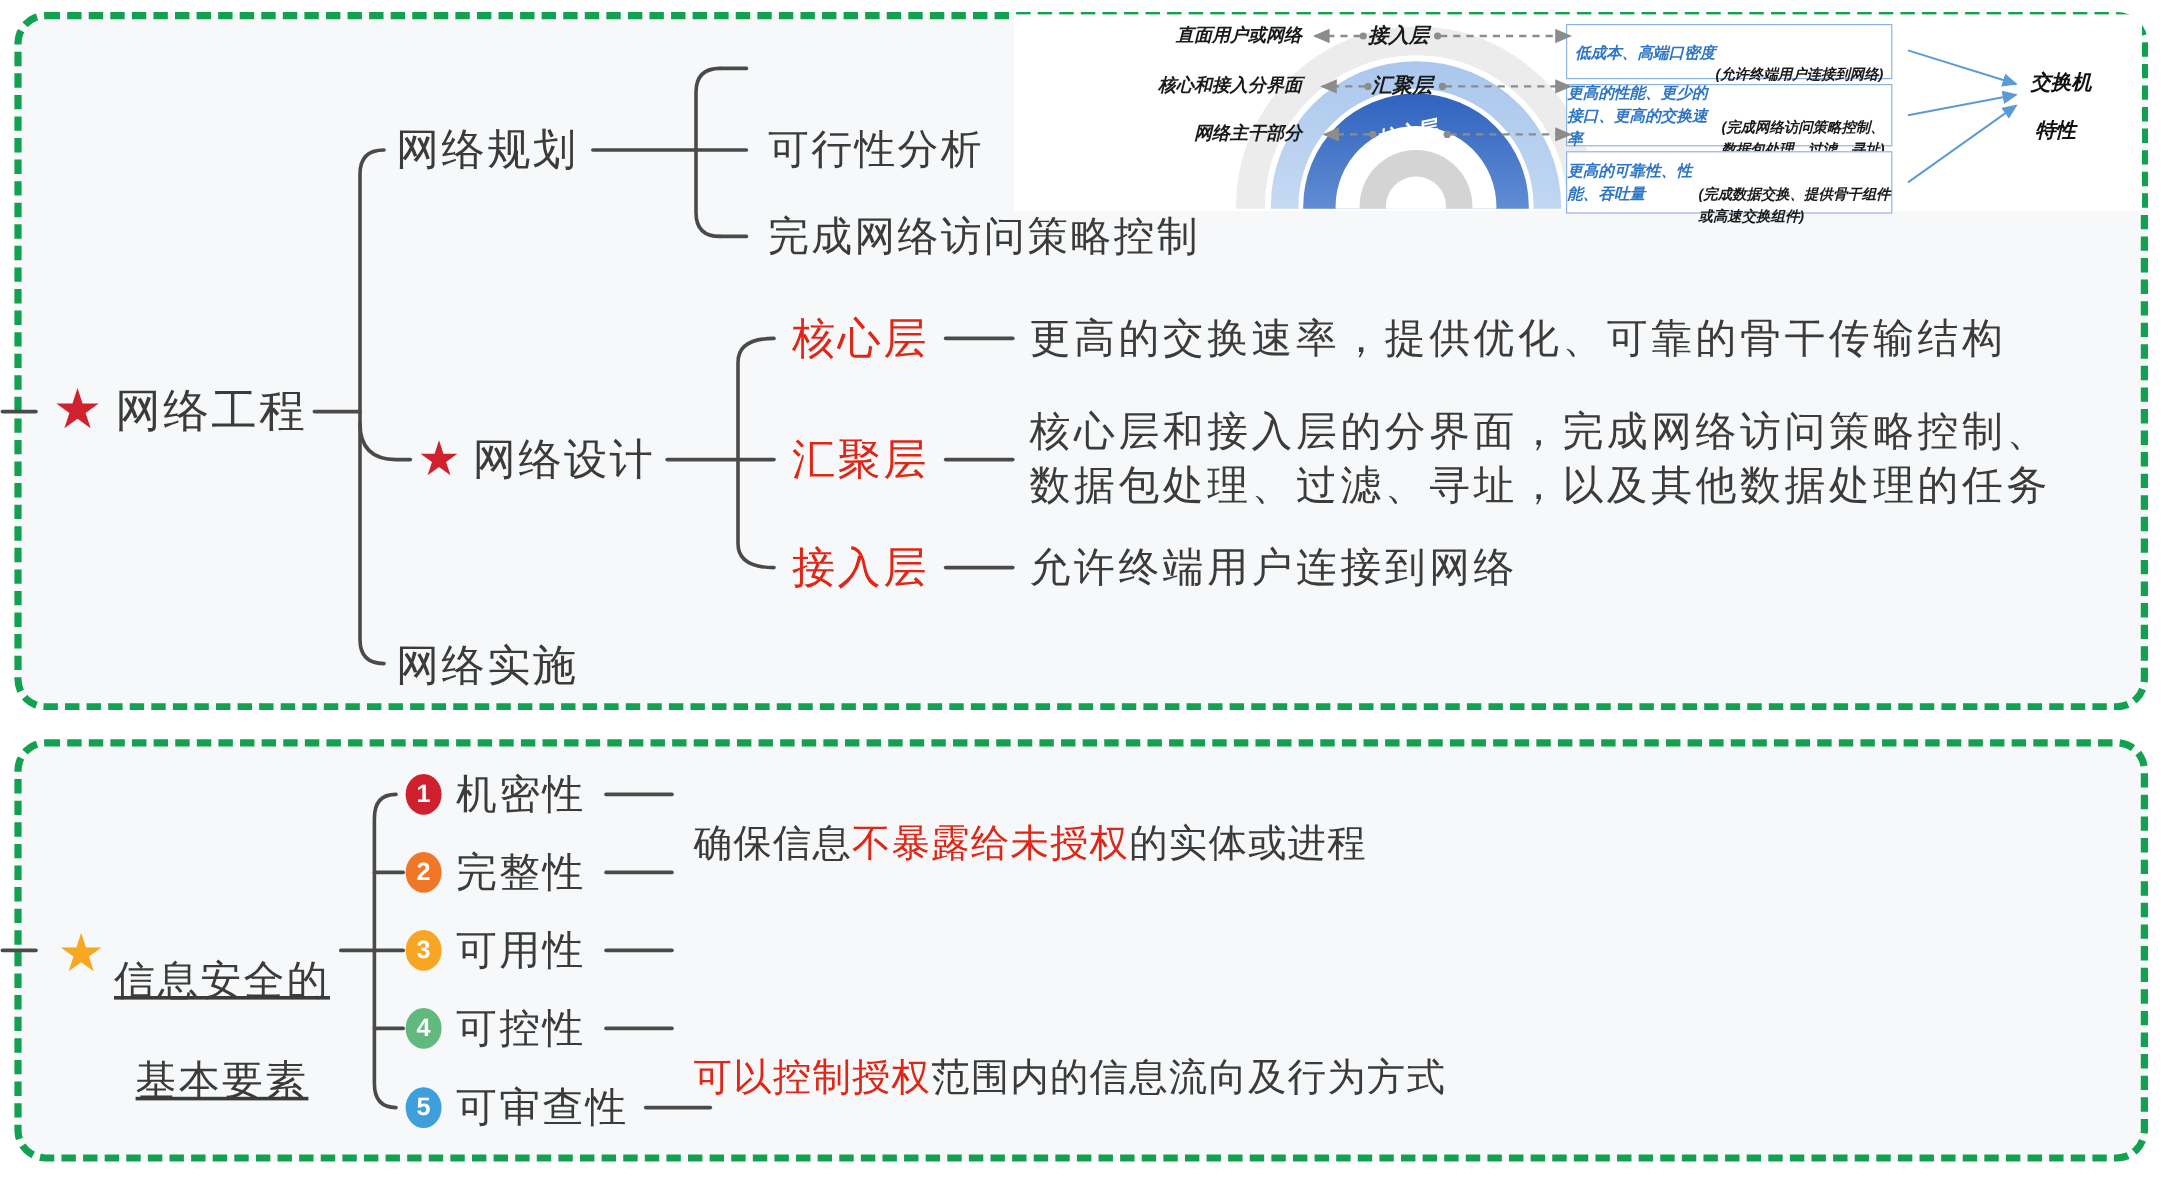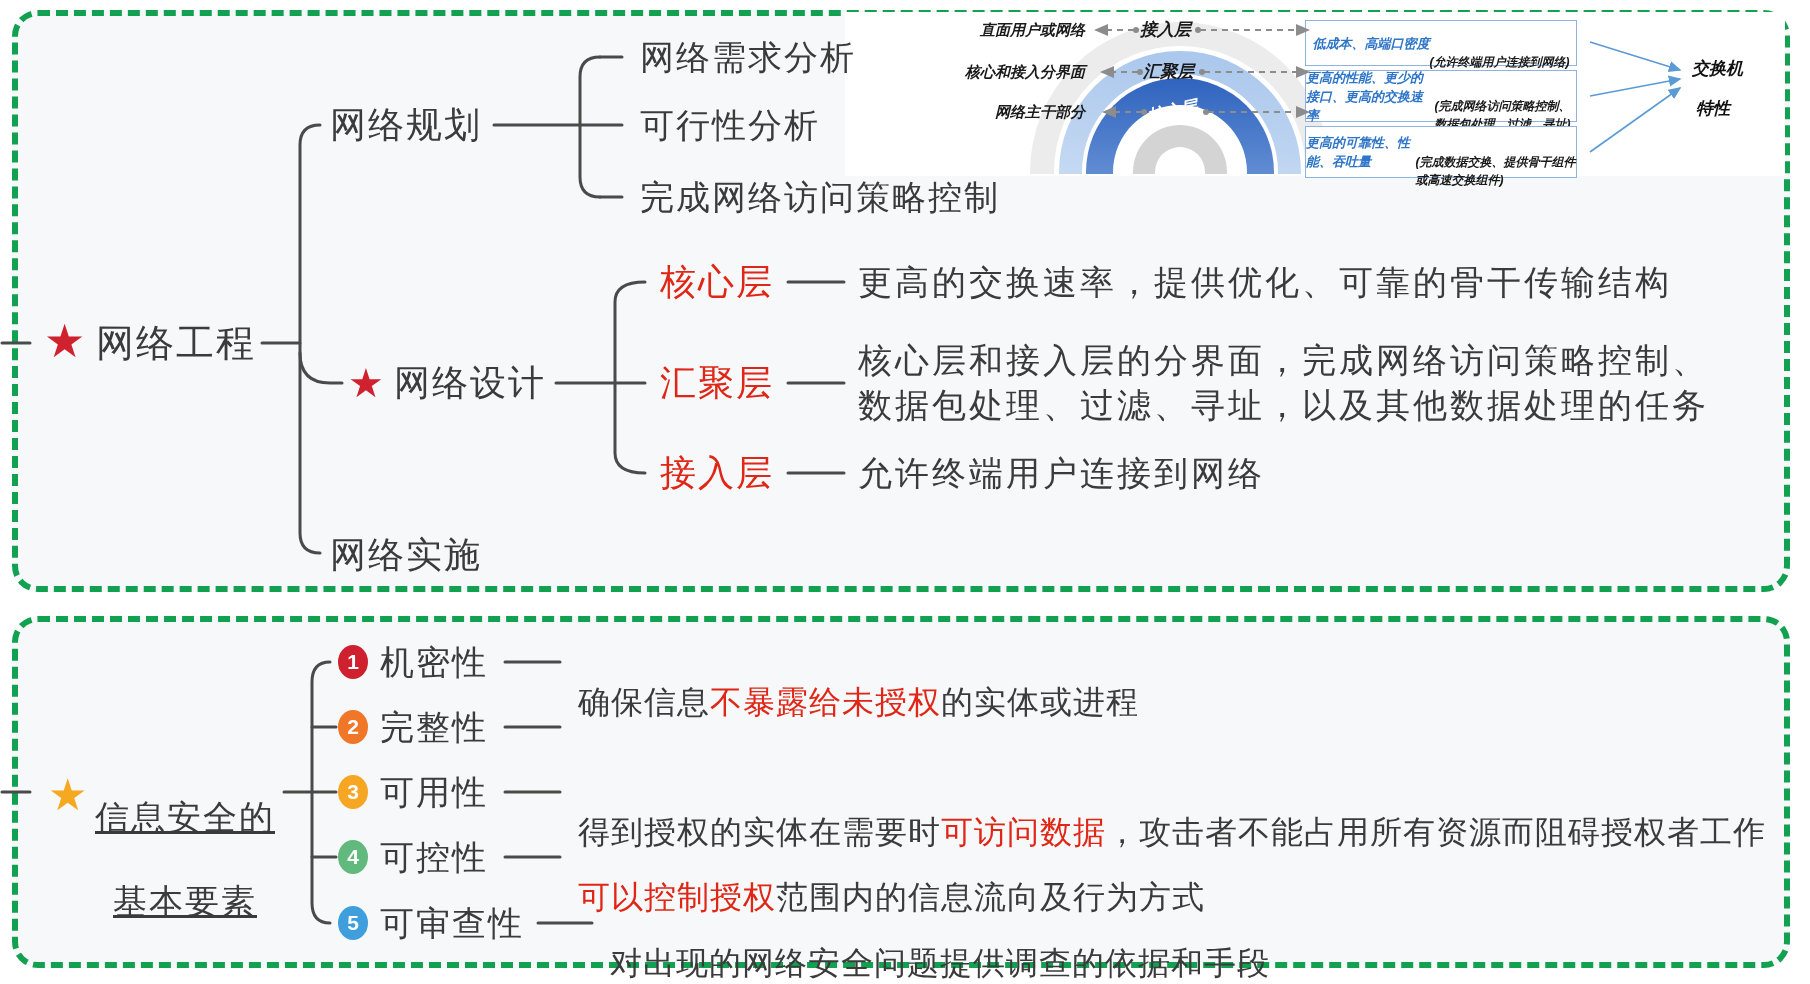--- a/index.html
+++ b/index.html
@@ -147,21 +147,20 @@
       <path d="M1590 42 L1680 70" marker-end="url(#arrB)"></path>
       <path d="M1590 96 L1680 79" marker-end="url(#arrB)"></path>
       <path d="M1590 152 L1680 88" marker-end="url(#arrB)"></path>
     </g>
   </svg>
 
   <span class="star star-red" style="left:44px;top:316px;font-size:46px;line-height:50px">★</span>
   <div class="node t38" style="left:96px;top:320px">网络工程</div>
 
   <div class="node t36" style="left:330px;top:103px">网络规划</div>
-  <div class="node t34" style="left:640px;top:36px">网络需求分析</div>
   <div class="node t34" style="left:640px;top:104px">可行性分析</div>
   <div class="node t34" style="left:640px;top:176px">完成网络访问策略控制</div>
 
   <span class="star star-red" style="left:348px;top:361px;font-size:40px;line-height:44px">★</span>
   <div class="node t36" style="left:394px;top:361px">网络设计</div>
 
   <div class="node t36 red-label" style="left:660px;top:260px">核心层</div>
   <div class="node desc" style="left:858px;top:260px">更高的交换速率，提供优化、可靠的骨干传输结构</div>
 
   <div class="node t36 red-label" style="left:660px;top:361px">汇聚层</div>
@@ -183,29 +182,23 @@
   <div class="node t34" style="left:380px;top:641px">机密性</div>
   <div class="node sdesc" style="left:578px;top:642px">
     <span>确保信息</span><span class="hl">不暴露给未授权</span><span>的实体或进程</span><span class="hl"></span><span></span>
   </div>
 
   <div class="num-circle c2" style="left:338px;top:710px">2</div>
   <div class="node t34" style="left:380px;top:706px">完整性</div>
 
   <div class="num-circle c3" style="left:338px;top:775px">3</div>
   <div class="node t34" style="left:380px;top:771px">可用性</div>
-  <div class="node sdesc" style="left:578px;top:772px">
-    <span>得到授权的实体在需要时</span><span class="hl">可访问数据</span><span>，攻击者不能占用所有资源而阻碍授权者工作</span><span class="hl"></span><span></span>
-  </div>
 
   <div class="num-circle c4" style="left:338px;top:840px">4</div>
   <div class="node t34" style="left:380px;top:836px">可控性</div>
   <div class="node sdesc" style="left:578px;top:837px">
     <span></span><span class="hl">可以控制授权</span><span>范围内的信息流向及行为方式</span><span class="hl"></span><span></span>
   </div>
 
   <div class="num-circle c5" style="left:338px;top:906px">5</div>
   <div class="node t34" style="left:380px;top:902px">可审查性</div>
-  <div class="node sdesc" style="left:610px;top:903px">
-    <span>对出现的网络安全问题提供调查的依据和手段</span><span class="hl"></span><span></span><span class="hl"></span><span></span>
-  </div>
 
 </div>
 
 </body></html>

